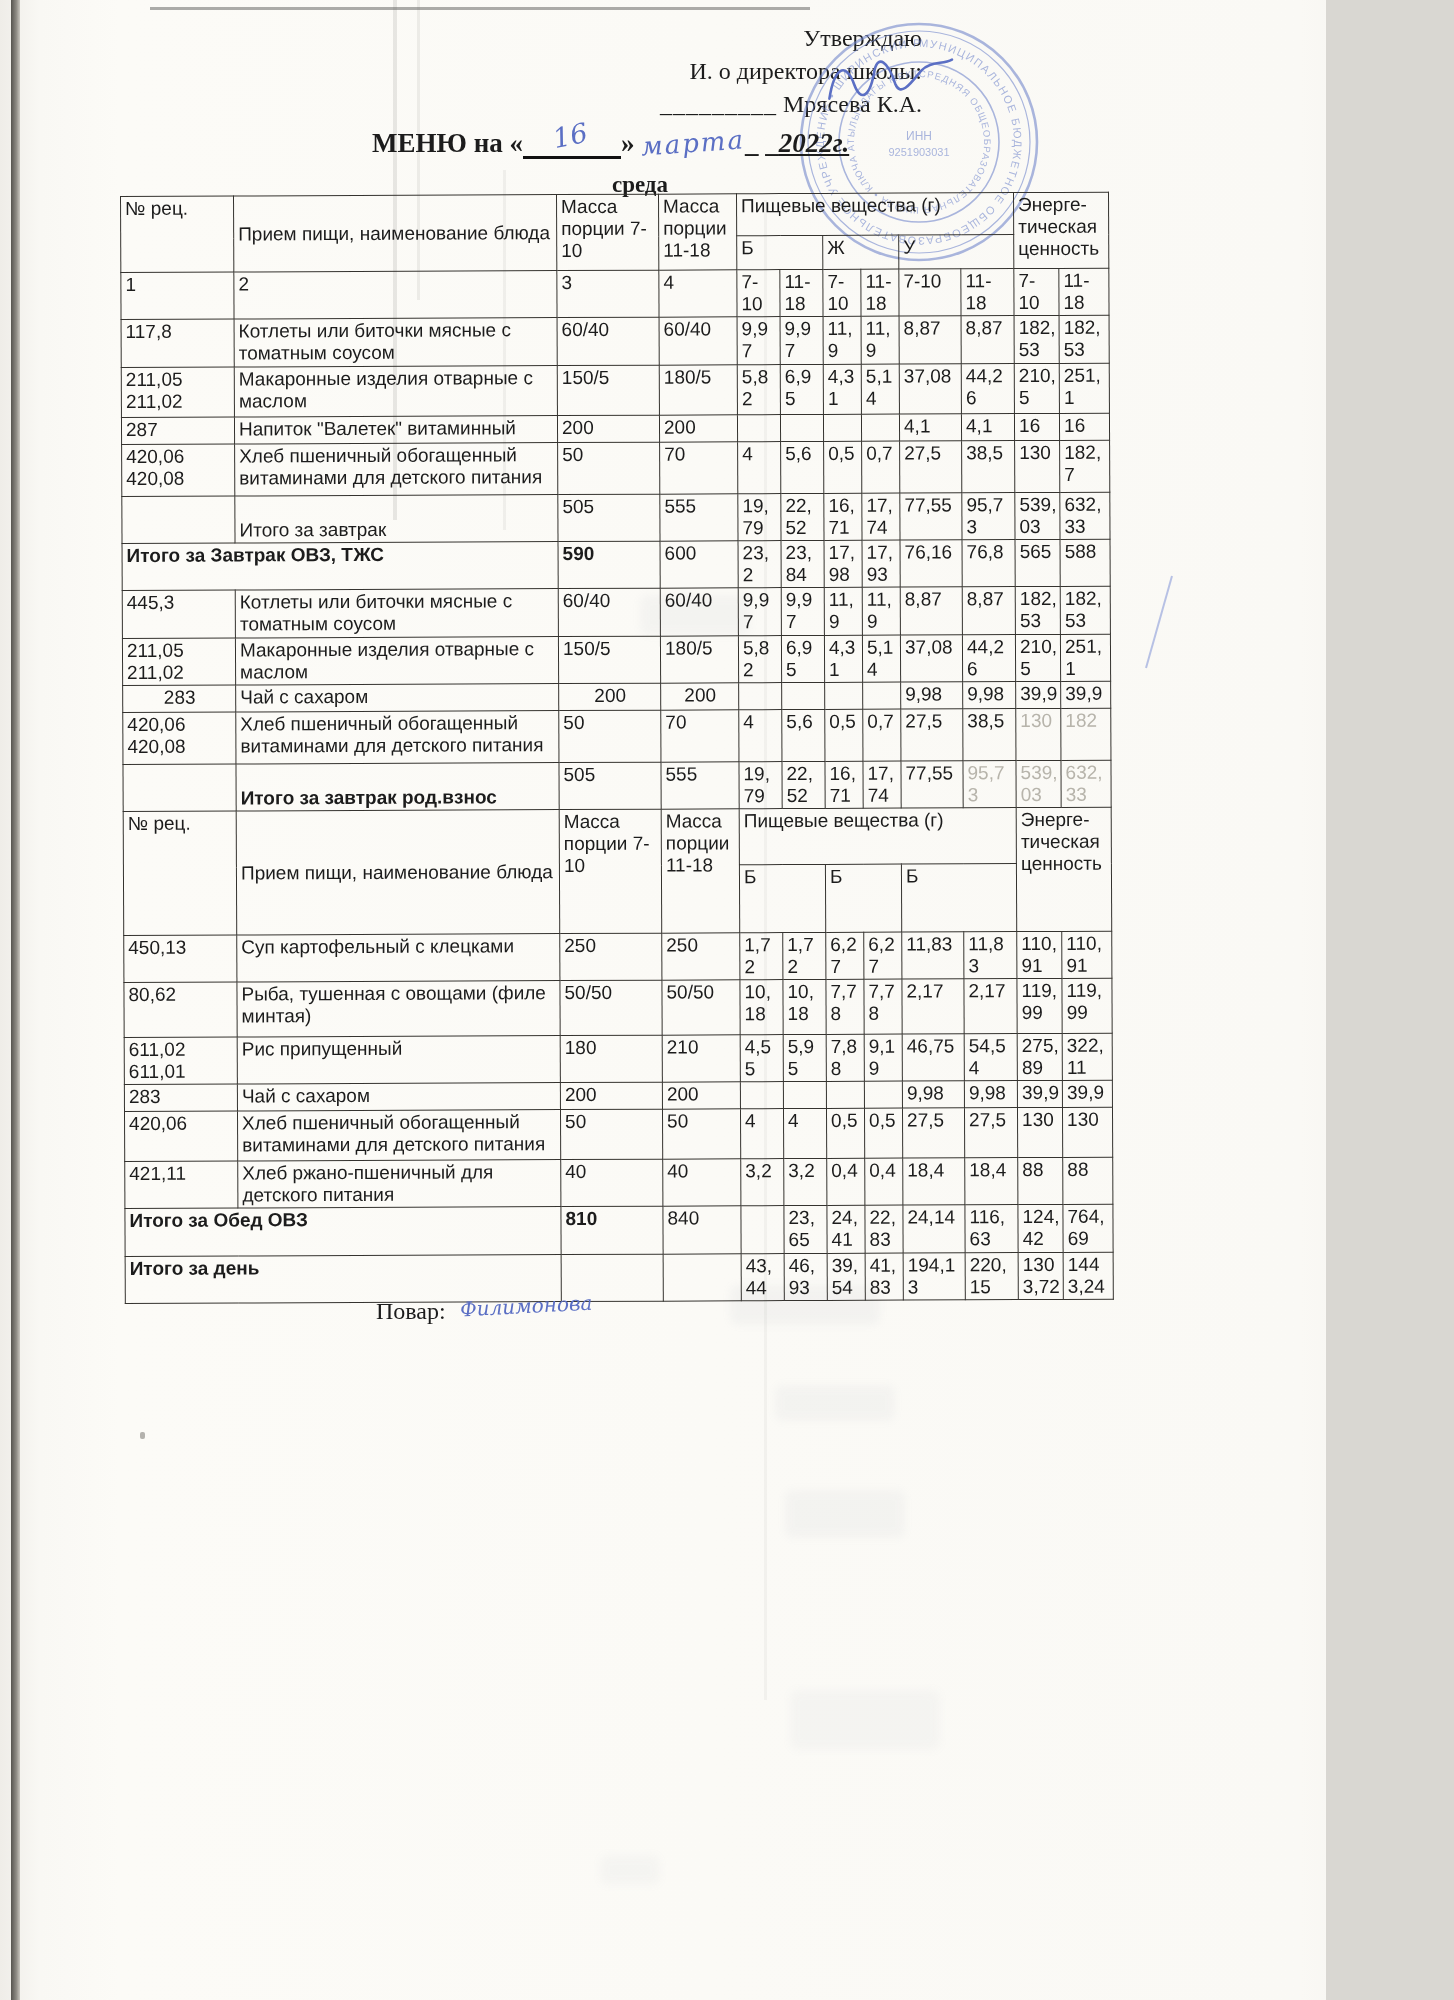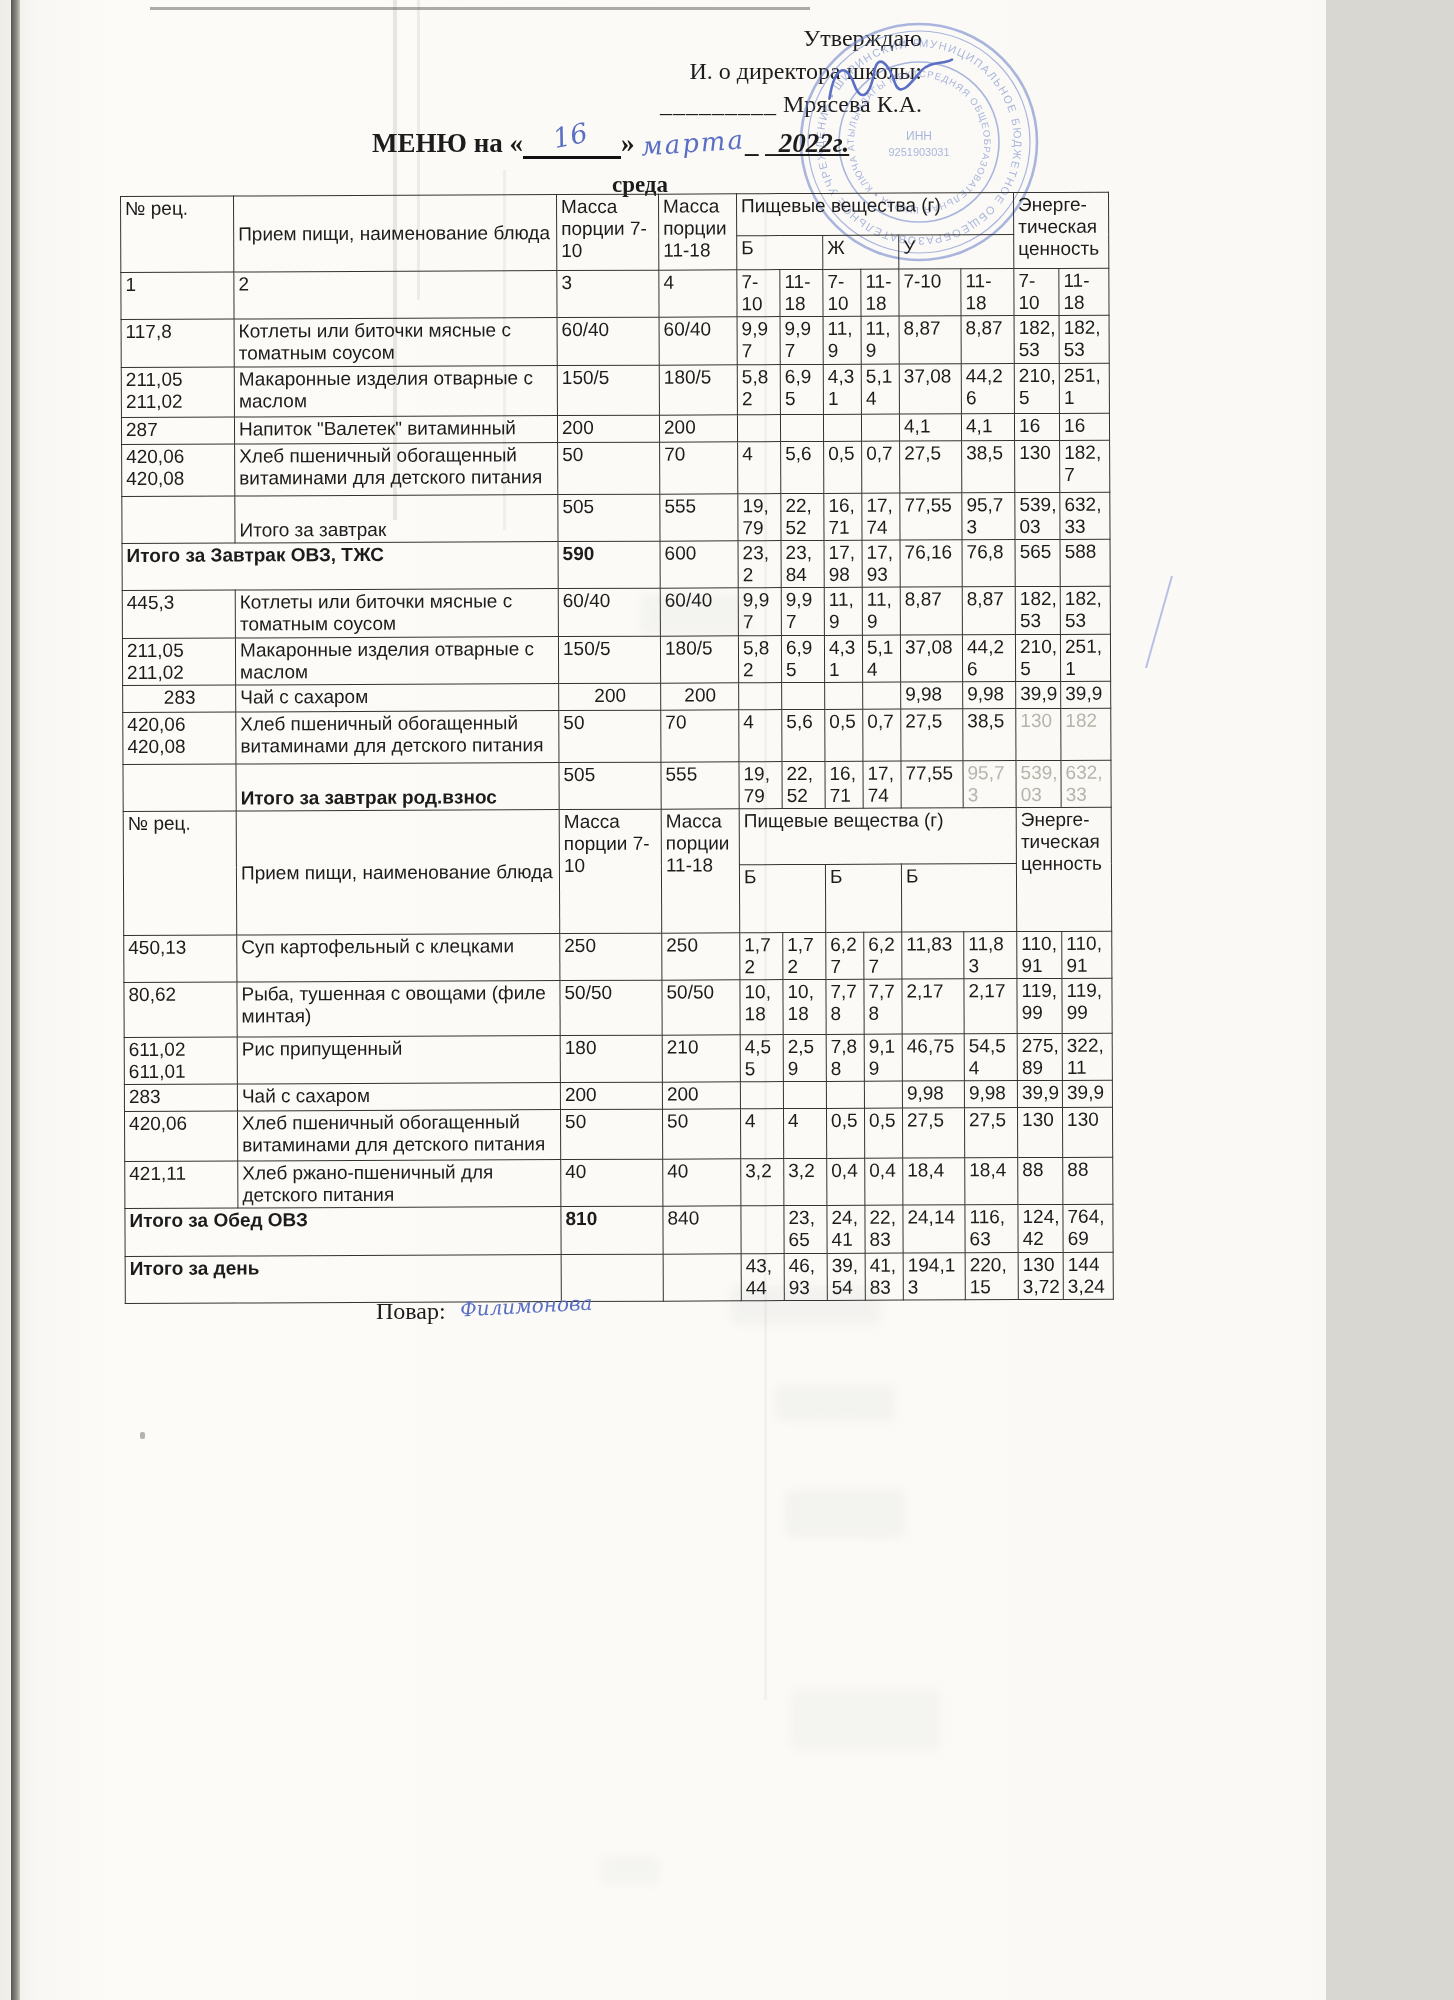--- a/index.html
+++ b/index.html
@@ -368,21 +368,21 @@
             <td class="val">119,99</td>
             <td class="val">119,99</td>
           </tr>
           <tr style="height: 43px;">
             <td class="pre">611,02
 611,01</td>
             <td class="name-cell">Рис припущенный</td>
             <td>180</td>
             <td>210</td>
             <td class="val">4,55</td>
-            <td class="val">2,59</td>
+            <td class="val">5,95</td>
             <td class="val">7,88</td>
             <td class="val">9,19</td>
             <td class="val">46,75</td>
             <td class="val">54,54</td>
             <td class="val">275,89</td>
             <td class="val">322,11</td>
           </tr>
           <tr style="height: 27px;">
             <td class="pre">283</td>
             <td class="name-cell">Чай с сахаром</td>

